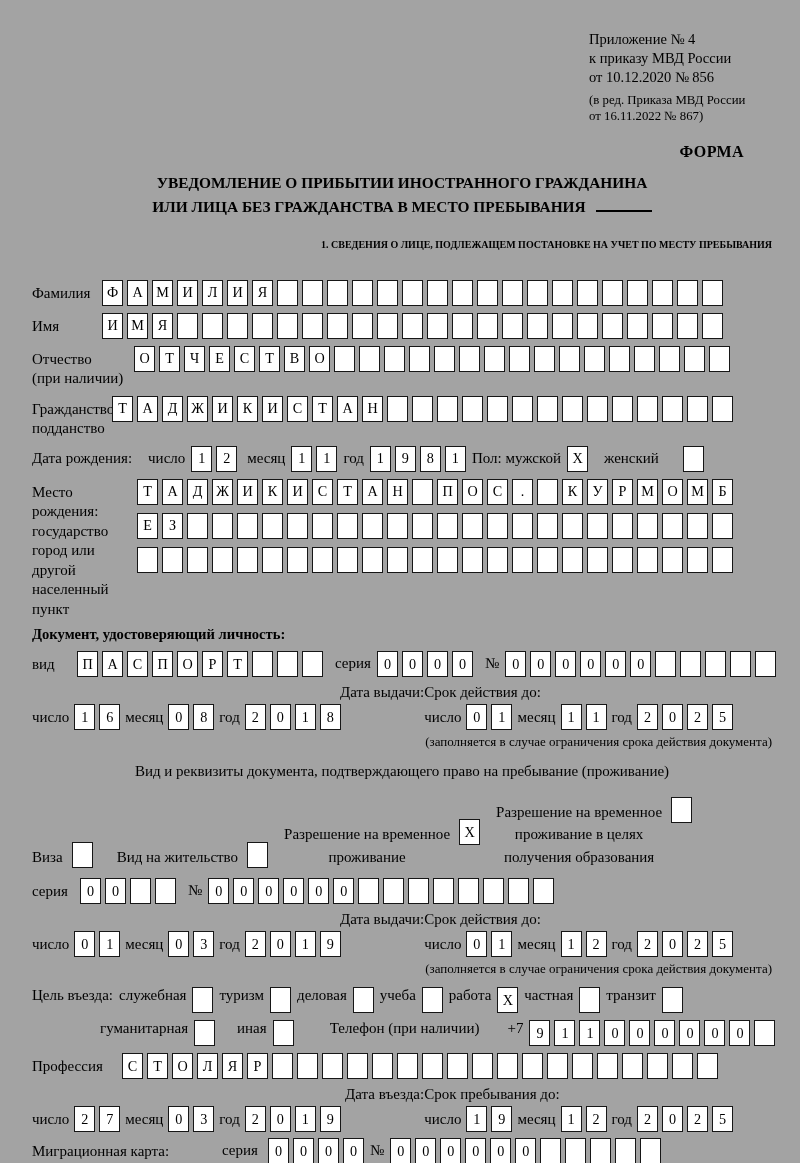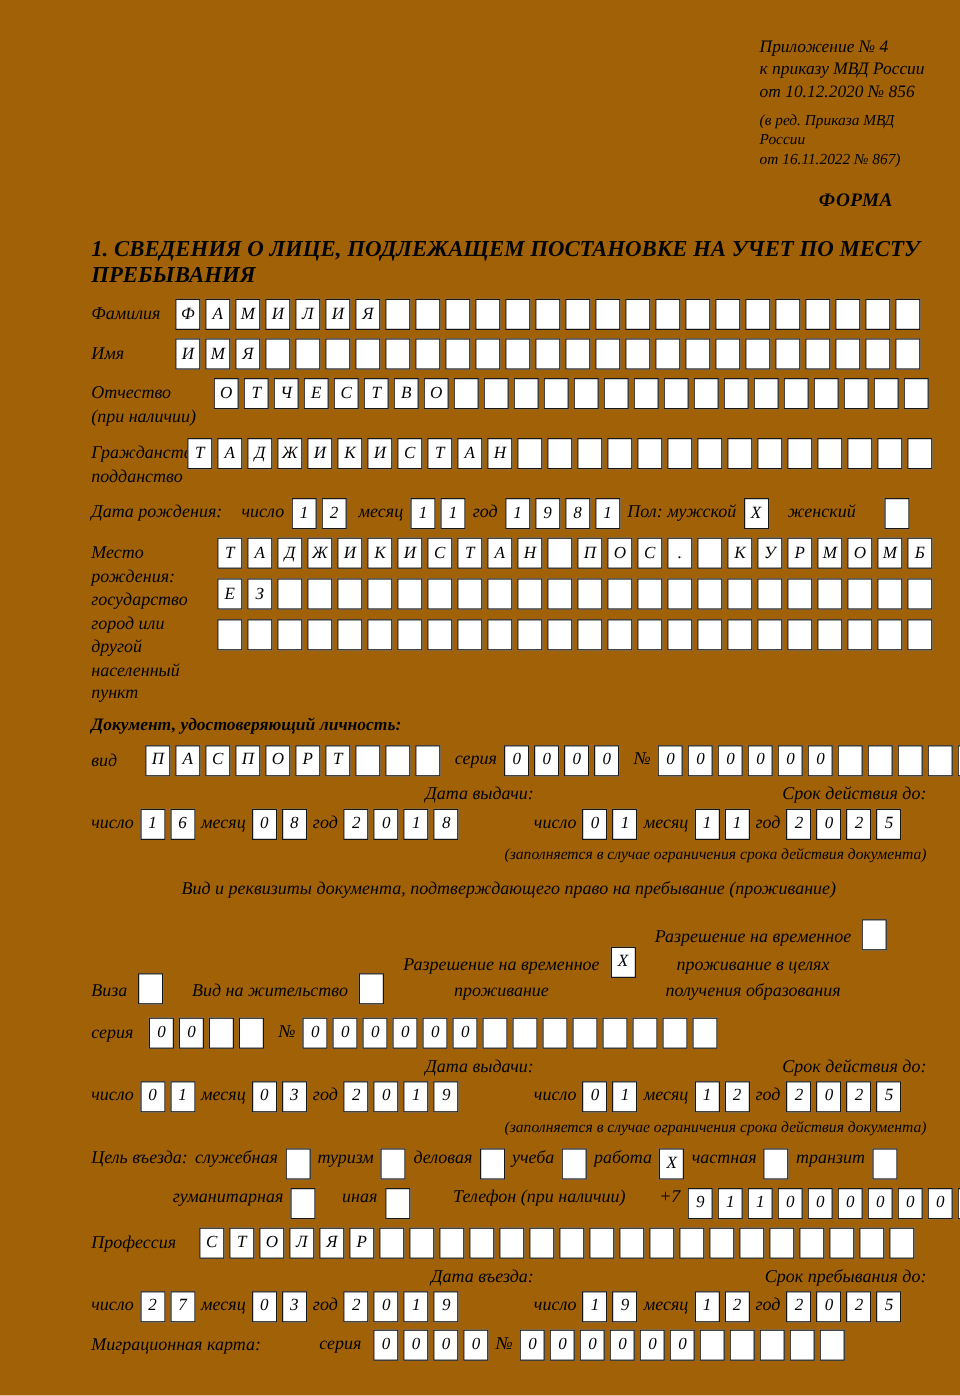--- a/index.html
+++ b/index.html
@@ -1,36 +1,36 @@
 <!DOCTYPE html>
 <html><head>
 <meta charset="utf-8">
 <style>
   html,body{margin:0;padding:0;background:#fff;}
   body{width:800px;height:1163px;font-family:"Liberation Serif","DejaVu Serif",serif;color:#000;}
-  .page{box-sizing:border-box;width:800px;height:1163px;padding:30px 28px 10px 76px;overflow:hidden;background:#a16207;font-style:italic;}
+  .page{box-sizing:border-box;width:800px;height:1163px;padding:30px 28px 10px 32px;overflow:hidden;background:#a3a3a3;}
   .hdr{margin-left:557px;font-size:14.5px;line-height:1.3;}
   .hdr .edition{font-size:12.8px;margin-top:5px;line-height:1.3;}
   .forma{font-weight:bold;text-align:right;padding-right:28px;font-size:16px;margin-top:18px;letter-spacing:.4px;}
   .title{text-align:center;font-weight:bold;font-size:15.4px;line-height:1.55;margin-top:10px;}
   .title-underline{display:inline-block;width:56px;border-bottom:2px solid #000;height:13px;margin-left:10px;}
-  .sec-h{font-weight:bold;font-size:19px;margin-top:20px;margin-bottom:8px;text-align:left;}
+  .sec-h{font-weight:bold;font-size:10px;margin-top:20px;margin-bottom:30px;text-align:right;}
   .row{display:flex;align-items:flex-start;margin-bottom:7px;font-size:15px;}
   .lbl{flex:none;padding-top:4px;line-height:1.3;}
   .w70{width:70px}.w102{width:102px}.w80{width:80px}.w105{width:105px}.w45{width:45px}.w90{width:90px}.w190{width:190px}
   .cells{display:flex;gap:4px;flex:none;}
   .cell{flex:none;width:21px;height:26px;border:1.8px solid #161616;box-sizing:border-box;display:flex;align-items:center;justify-content:center;font-size:14.2px;background:#fff;}
   .cellrows .cells{margin-bottom:8px;}
   .mid-lbl{padding:4px 6px 0 12px;flex:none;}
   .inl{padding-top:4px;flex:none;}
   .gap6{width:6px;flex:none}.gap10{width:10px;flex:none}.gap16{width:16px;flex:none}.gap24{width:24px;flex:none}
   .doc-h{font-weight:bold;font-size:14.6px;margin:6px 0 8px 0;}
   .dates-head{display:flex;font-size:15px;margin-bottom:3px;}
   .dates-head .dh-l{width:53%;text-align:right;}
-  .dates-head .dh-r{width:47%;text-align:right;}
+  .dates-head .dh-r{width:47%;text-align:left;}
   .date-pair{display:flex;margin-bottom:4px;font-size:15px;}
   .dgroup{display:flex;align-items:center;gap:5px;}
   .dgroup.left{width:53%;}
   .note-r{text-align:right;font-size:13px;margin:0 0 10px 0;}
   .para{font-size:15px;line-height:1.5;margin-bottom:14px;text-align:center;}
   .opts{display:flex;align-items:flex-end;font-size:15px;margin-bottom:10px;}
   .opt{display:flex;align-items:flex-start;gap:9px;}
   .opt-text{text-align:center;line-height:1.5;padding-top:4px;}
   .purpose{align-items:flex-start;gap:6px;flex-wrap:nowrap;}
   .purpose .p-lbl{flex:none;}
@@ -45,20 +45,24 @@
     <div>к приказу МВД России</div>
     <div>от 10.12.2020 № 856</div>
     <div class="edition">
       <div>(в ред. Приказа МВД России</div>
       <div>от 16.11.2022 № 867)</div>
     </div>
   </div>
 
   <div class="forma">ФОРМА</div>
 
+  <div class="title">
+    <div>УВЕДОМЛЕНИЕ О ПРИБЫТИИ ИНОСТРАННОГО ГРАЖДАНИНА</div>
+    <div><span>ИЛИ ЛИЦА БЕЗ ГРАЖДАНСТВА В МЕСТО ПРЕБЫВАНИЯ</span><span class="title-underline"></span></div>
+  </div>
 
   <div class="sec-h">1. СВЕДЕНИЯ О ЛИЦЕ, ПОДЛЕЖАЩЕМ ПОСТАНОВКЕ НА УЧЕТ ПО МЕСТУ ПРЕБЫВАНИЯ</div>
 
   <div class="row">
     <div class="lbl w70">Фамилия</div>
     <div class="cells">
         <span class="cell">Ф</span>
         <span class="cell">А</span>
         <span class="cell">М</span>
         <span class="cell">И</span>

